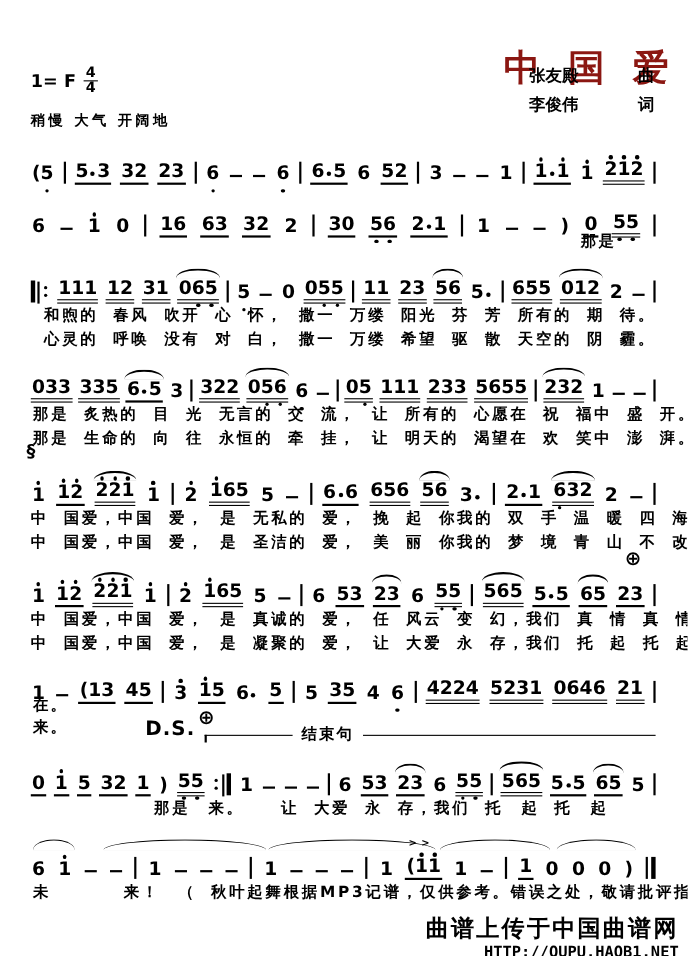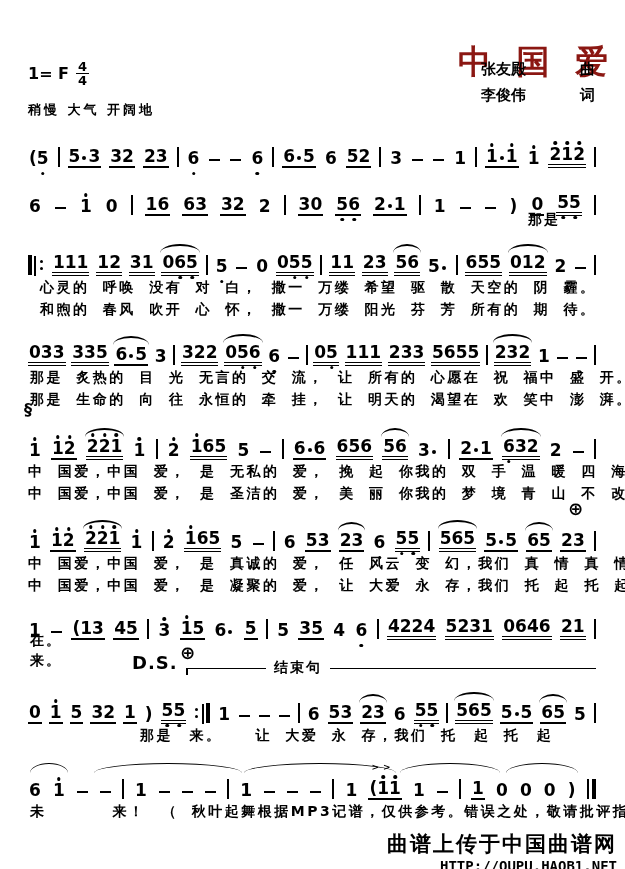--- a/index.html
+++ b/index.html
@@ -438,22 +438,22 @@
         </span>
         <span class="tok">
           <span class="grp">
             <span class="dash"></span>
           </span>
         </span>
         <span class="tok">
           <span class="bline" style="width: 2px; height: 20px;"></span>
         </span>
       </div>
+      <div class="lyr" style="padding-left: 12px;">和煦的 春风 吹开 心 怀， 撒一 万缕 阳光 芬 芳 所有的 期 待。</div>
       <div class="lyr" style="padding-left: 12px;">心灵的 呼唤 没有 对 白， 撒一 万缕 希望 驱 散 天空的 阴 霾。</div>
-      <div class="lyr" style="padding-left: 12px;">和煦的 春风 吹开 心 怀， 撒一 万缕 阳光 芬 芳 所有的 期 待。</div>
     </div>
     <div class="mrow row-4">
       <div class="mflex">
         <span class="tok">
           <span class="grp uu">
             <span class="ch">0</span>
             <span class="ch">3</span>
             <span class="ch">3</span>
           </span>
         </span>

